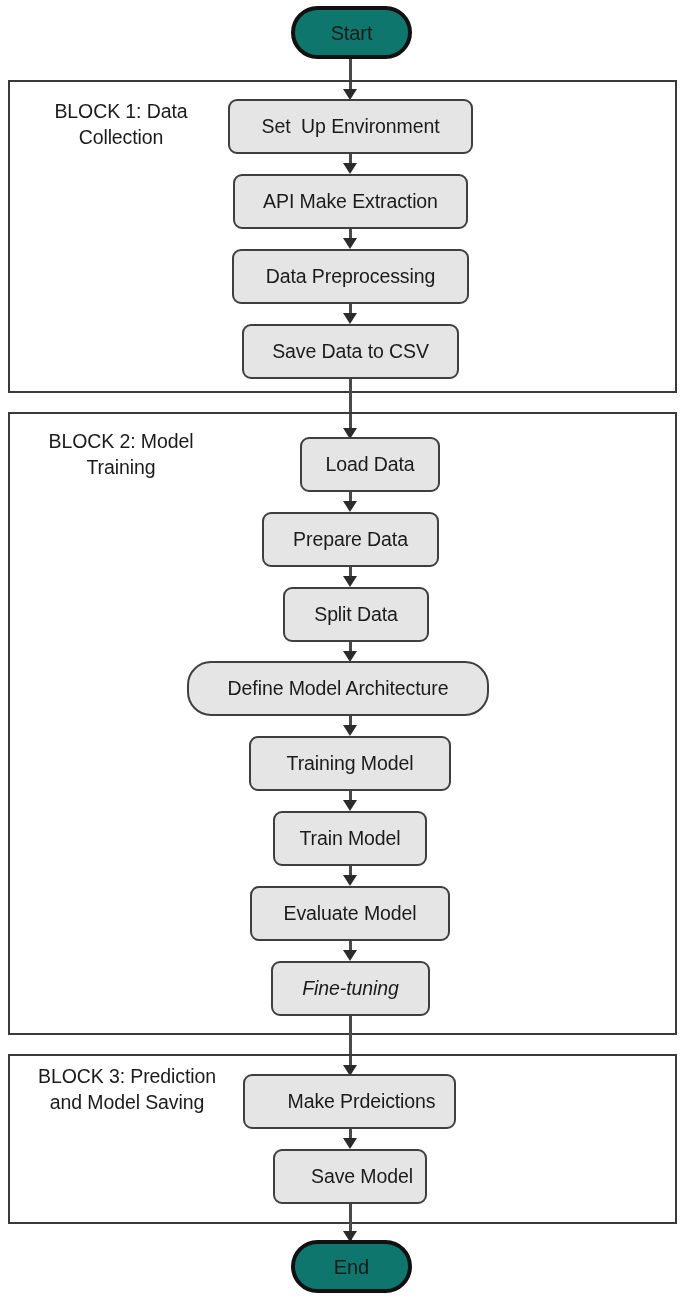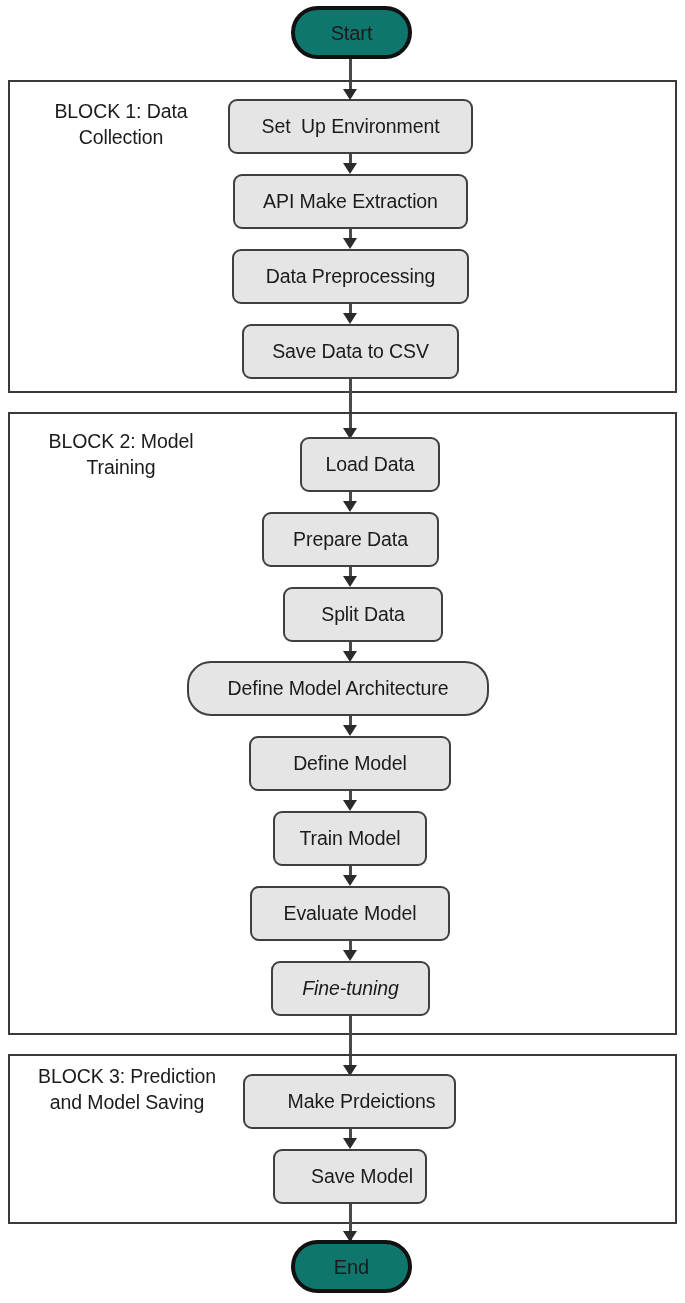--- a/index.html
+++ b/index.html
@@ -140,36 +140,36 @@
   <div class="edge" style="left:349px; top:492px; height:16px;"></div>
   <div class="arrowhead" style="left:343px; top:501px;"></div>
 
   <div class="node" style="left:262px; top:512px; width:177px; height:55px;">
     <span>Prepare Data</span>
   </div>
 
   <div class="edge" style="left:349px; top:567px; height:16px;"></div>
   <div class="arrowhead" style="left:343px; top:576px;"></div>
 
-  <div class="node" style="left:283px; top:587px; width:160px; height:55px;">
+  <div class="node" style="left:283px; top:587px; width:146px; height:55px;">
     <span>Split Data</span>
   </div>
 
   <div class="edge" style="left:349px; top:642px; height:16px;"></div>
   <div class="arrowhead" style="left:343px; top:651px;"></div>
 
   <div class="node" style="left:187px; top:661px; width:302px; height:55px;border-radius:24px;">
     <span>Define Model Architecture</span>
   </div>
 
   <div class="edge" style="left:349px; top:716px; height:16px;"></div>
   <div class="arrowhead" style="left:343px; top:725px;"></div>
 
   <div class="node" style="left:249px; top:736px; width:202px; height:55px;">
-    <span>Define Model</span>
+    <span>Training Model</span>
   </div>
 
   <div class="edge" style="left:349px; top:791px; height:16px;"></div>
   <div class="arrowhead" style="left:343px; top:800px;"></div>
 
   <div class="node" style="left:273px; top:811px; width:154px; height:55px;">
     <span>Train Model</span>
   </div>
 
   <div class="edge" style="left:349px; top:866px; height:16px;"></div>

